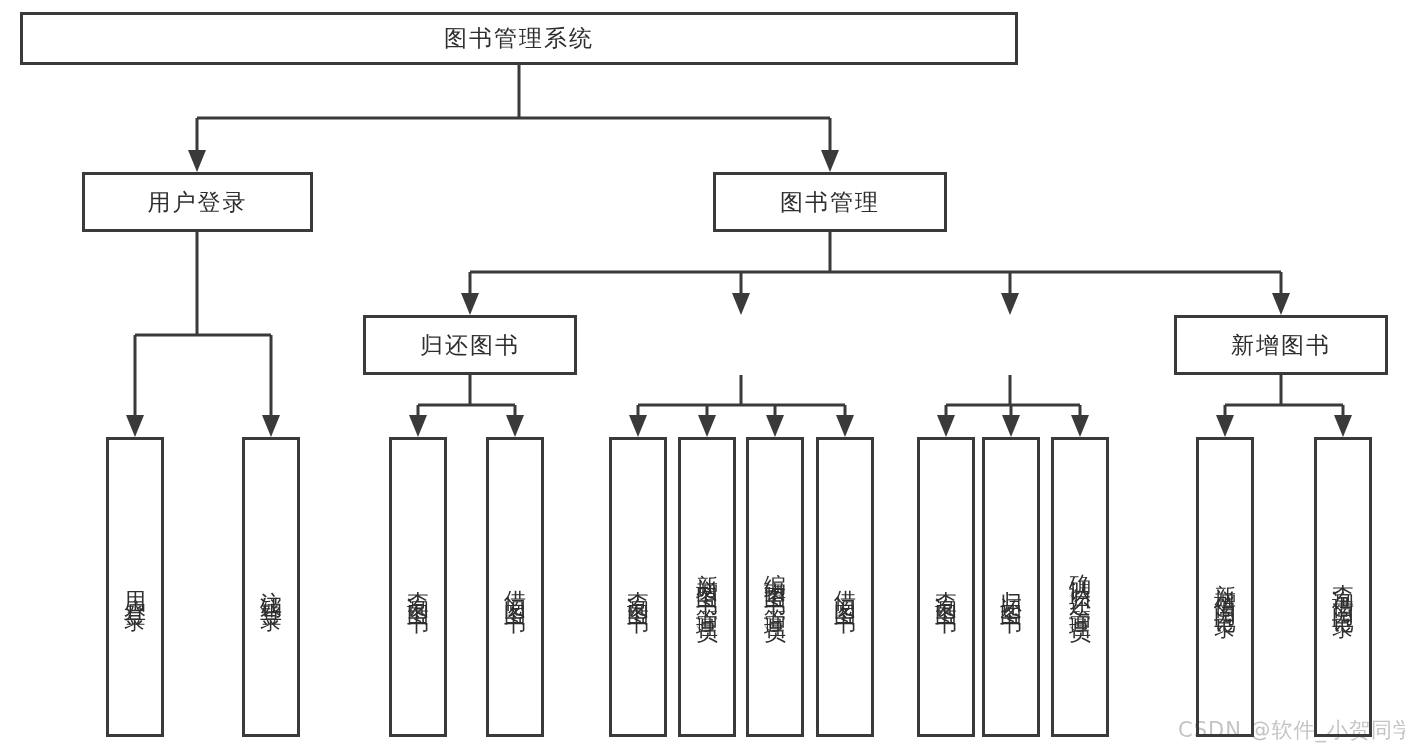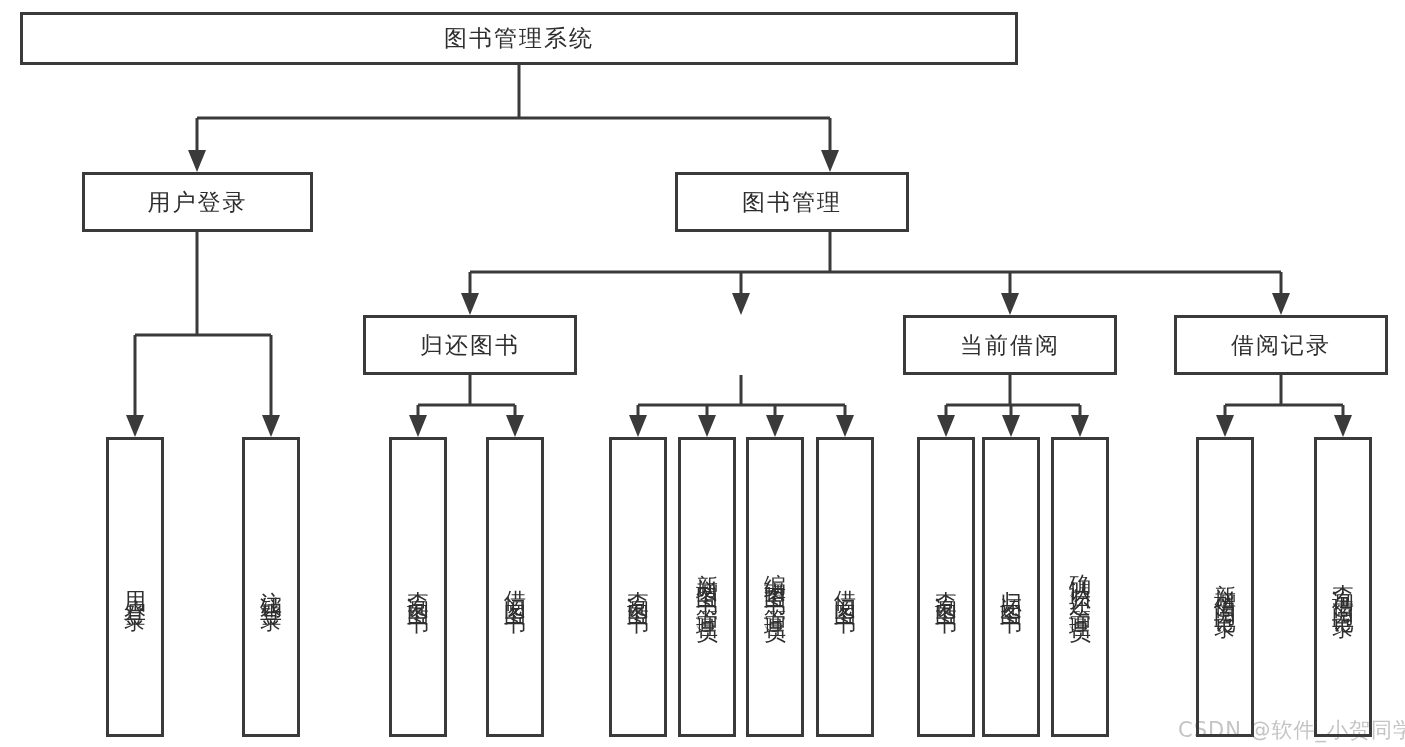--- a/index.html
+++ b/index.html
@@ -115,32 +115,29 @@
     <polygon points="1334,415 1352,415 1343,437"></polygon>
   </svg>
 
   <div class="box" style="left:20px;top:12px;width:998px;height:53px">
     <span class="lbl">图书管理系统</span>
   </div>
 
   <div class="box" style="left:82px;top:172px;width:231px;height:60px">
     <span class="lbl">用户登录</span>
   </div>
-  <div class="box" style="left:675px;top:172px;width:234px;height:60px">
+  <div class="box" style="left:713px;top:172px;width:234px;height:60px">
     <span class="lbl">图书管理</span>
   </div>
 
   <div class="box" style="left:363px;top:315px;width:214px;height:60px">
     <span class="lbl">归还图书</span>
   </div>
-  <div class="box" style="left:903px;top:315px;width:214px;height:60px">
-    <span class="lbl">当前借阅</span>
-  </div>
   <div class="box" style="left:1174px;top:315px;width:214px;height:60px">
-    <span class="lbl">借阅记录</span>
+    <span class="lbl">新增图书</span>
   </div>
 
   <div class="box leaf" style="left:106px;top:437px;width:58px;height:300px">
     <span class="lbl">用户登录</span>
   </div>
   <div class="box leaf" style="left:242px;top:437px;width:58px;height:300px">
     <span class="lbl">注销登录</span>
   </div>
 
   <div class="box leaf" style="left:389px;top:437px;width:58px;height:300px">

